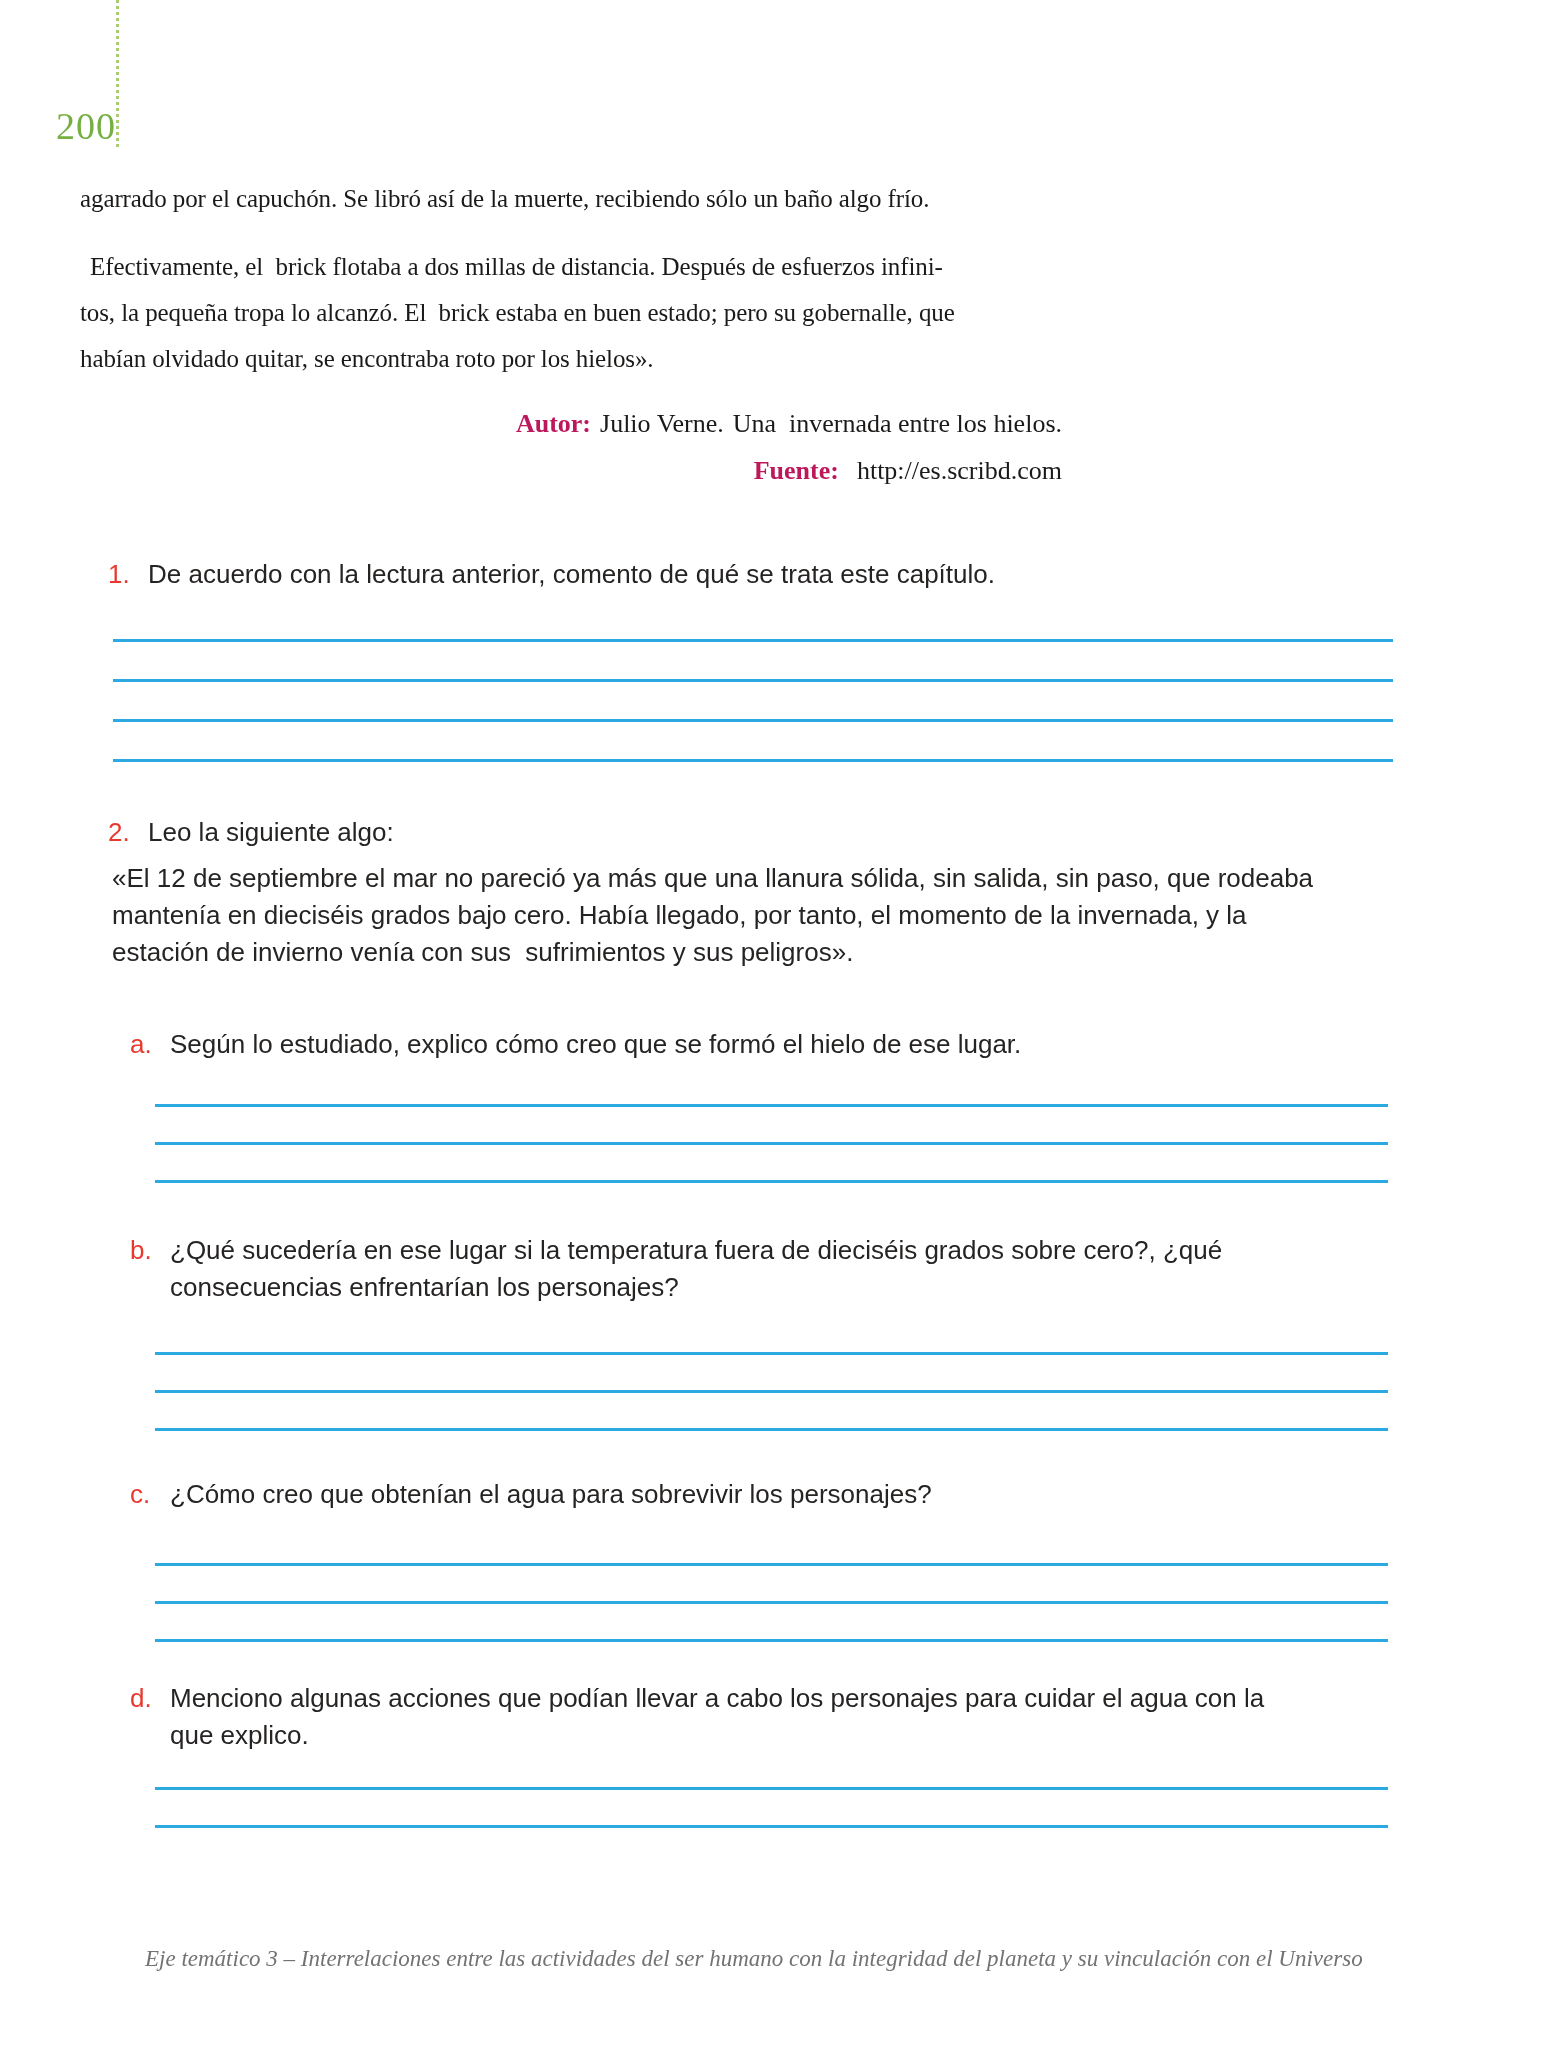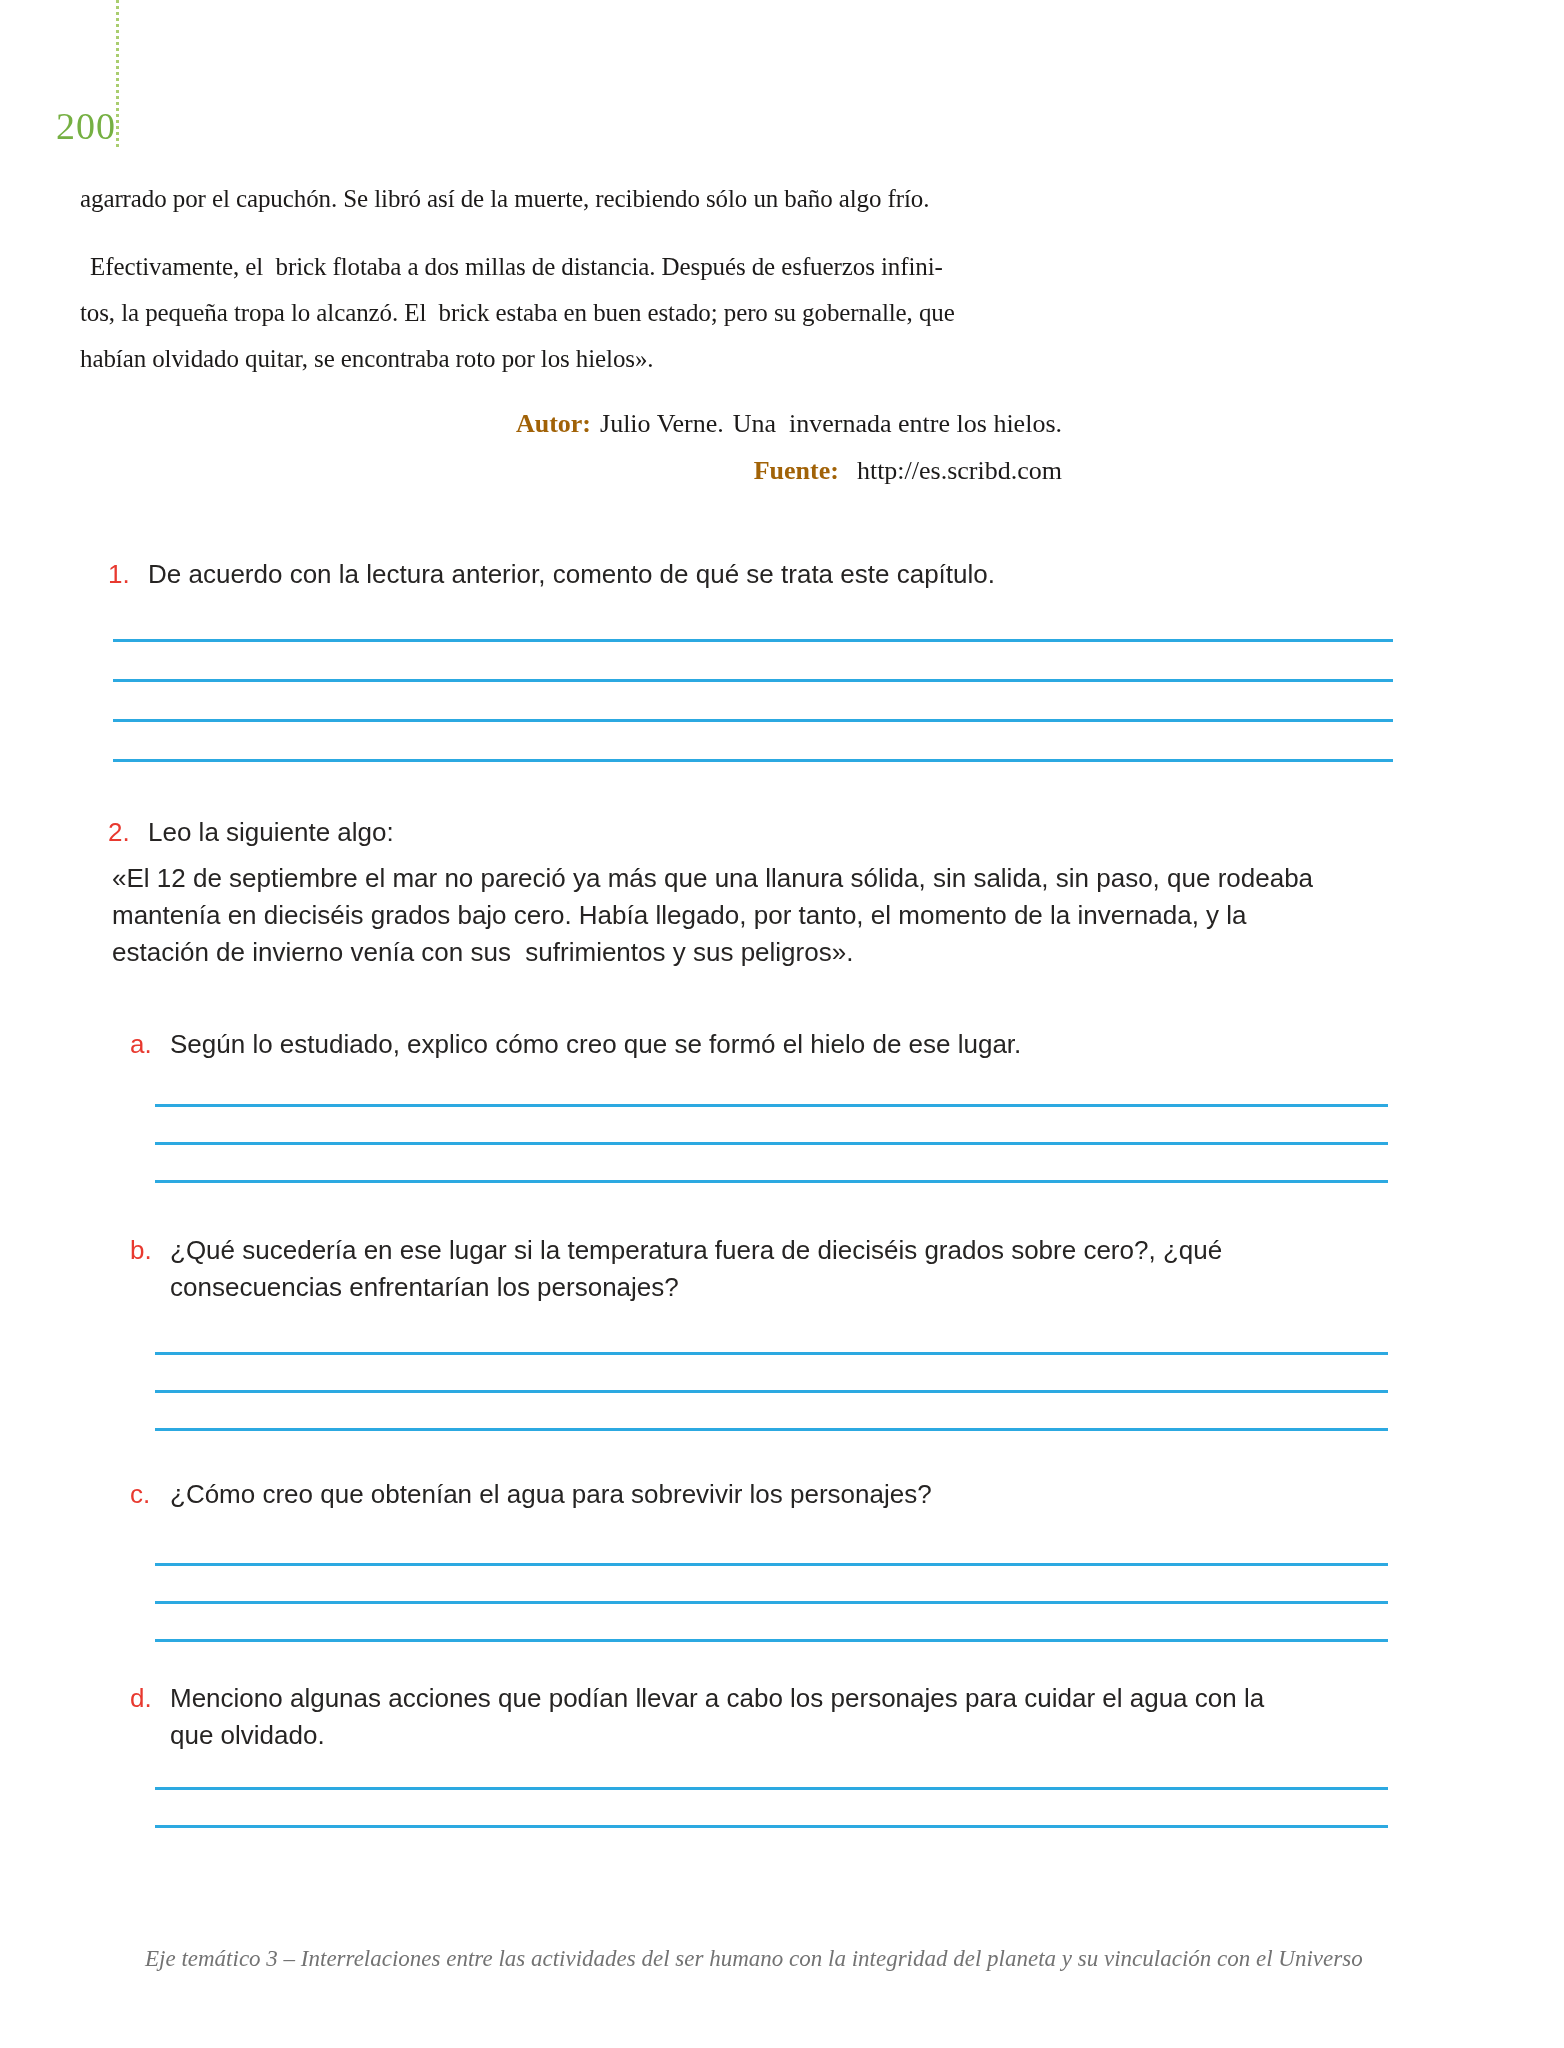--- a/index.html
+++ b/index.html
@@ -23,21 +23,21 @@
   .para { line-height:46px; font-size:25px; letter-spacing:-0.1px; }
   .para .text-line { white-space:pre; }
   .para2 { margin-top:22px; }
   .para2 .text-line:first-child { padding-left:10px; }
 
   
   .attribution {
     position:absolute; left:80px; top:400px; width:982px; text-align:right;
     font-size:26px; line-height:47px;
   }
-  .attr-label { color:#a16207; font-weight:bold; margin-right:9px; }
+  .attr-label { color:#be185d; font-weight:bold; margin-right:9px; }
   .attr-work { margin-left:9px; white-space:pre; }
 
   
   .q {
     position:absolute; font-family:"Liberation Sans", sans-serif;
     font-size:26px; line-height:37px; color:#262423;
   }
   .q-num { position:absolute; left:0; top:0; color:#e8392f; }
   .q-text { margin-left:40px; }
   .q-text .text-line { white-space:pre; }
@@ -148,21 +148,21 @@
   <div class="lines lines-sub" style="left:155px; top:1528px; width:1233px;">
       <div class="ans-line"></div>
       <div class="ans-line"></div>
       <div class="ans-line"></div>
     </div>
 
   <div class="q" style="left:130px; top:1680px; width:1270px;">
     <span class="q-num">d.</span>
     <div class="q-text">
         <div class="text-line">Menciono algunas acciones que podían llevar a cabo los personajes para cuidar el agua con la</div>
-        <div class="text-line">que olvidado.</div>
+        <div class="text-line">que explico.</div>
       </div>
   </div>
   <div class="lines lines-d" style="left:155px; top:1752px; width:1233px;">
       <div class="ans-line"></div>
       <div class="ans-line"></div>
     </div>
 
   <div class="footer">Eje temático 3 – Interrelaciones entre las actividades del ser humano con la integridad del planeta y su vinculación con el Universo</div>
 
 </div>

